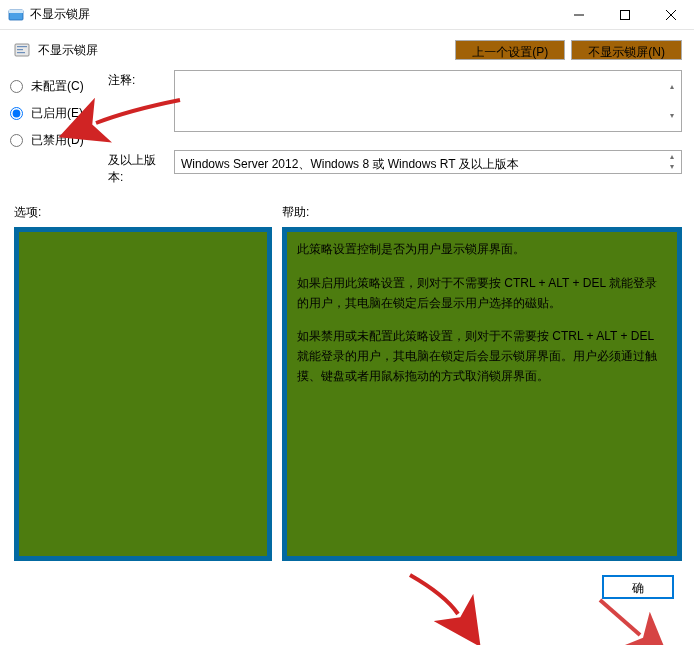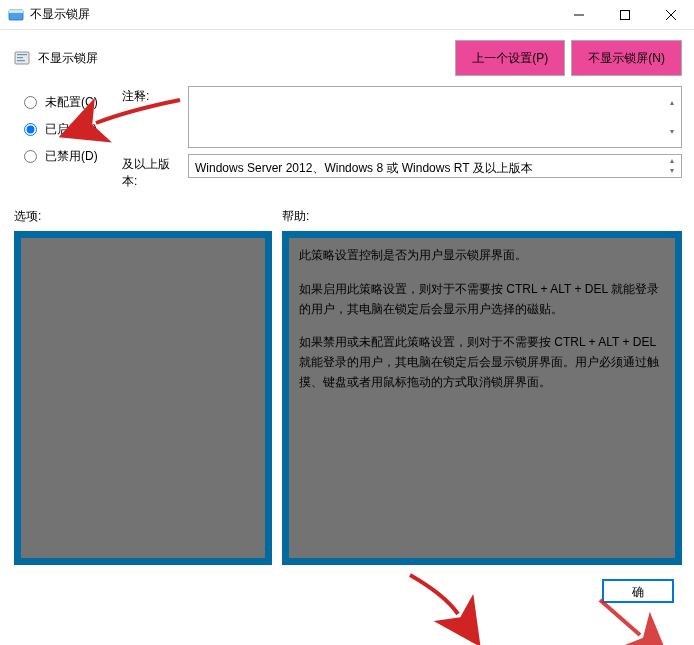--- a/index.html
+++ b/index.html
@@ -60,35 +60,35 @@
   }
   .header .policy-title {
     flex: 1 1 auto;
     font-size: 12px;
   }
   .header .navbtns {
     display: flex;
     gap: 6px;
   }
   .btn {
-    background: #ec4899;
+    background: #a16207;
     border: 1px solid #adadad;
     padding: 3px 16px;
     font-size: 12px;
     font-family: inherit;
     min-width: 98px;
-    height: 36px;
+    height: 20px;
     cursor: default;
   }
 
   
   .config-area {
     display: flex;
     align-items: flex-start;
-    padding: 4px 12px 0 24px;
+    padding: 4px 12px 0 10px;
     gap: 8px;
   }
   .radio-col {
     width: 90px;
     display: flex;
     flex-direction: column;
     gap: 10px;
     padding-top: 8px;
   }
   .radio-item {
@@ -96,21 +96,21 @@
     align-items: center;
     gap: 4px;
     font-size: 12px;
   }
   .radio-item input { margin: 0 4px 0 0; }
 
   .ann-col {
     flex: 1;
     display: flex;
     flex-direction: column;
-    gap: 6px;
+    gap: 18px;
   }
   .ann-row {
     display: flex;
     align-items: flex-start;
     gap: 6px;
   }
   .ann-label {
     width: 60px;
     text-align: left;
     padding-top: 2px;
@@ -165,22 +165,22 @@
   .mid-labels .right { flex: 1; }
 
   
   .panes {
     display: flex;
     padding: 0 12px 0 14px;
     gap: 10px;
     height: 334px;
   }
   .pane {
-    border: 7px solid #0369a1;
-    background: #737373;
+    border: 5px solid #0369a1;
+    background: #4d7c0f;
     overflow: hidden;
   }
   .options-pane { width: 258px; }
   .help-pane { flex: 1; padding: 8px 10px; font-size: 12px; line-height: 1.65; }
   .help-pane p { margin: 0 0 14px 0; }
 
   
   .bottom-bar {
     display: flex;
     justify-content: flex-end;

